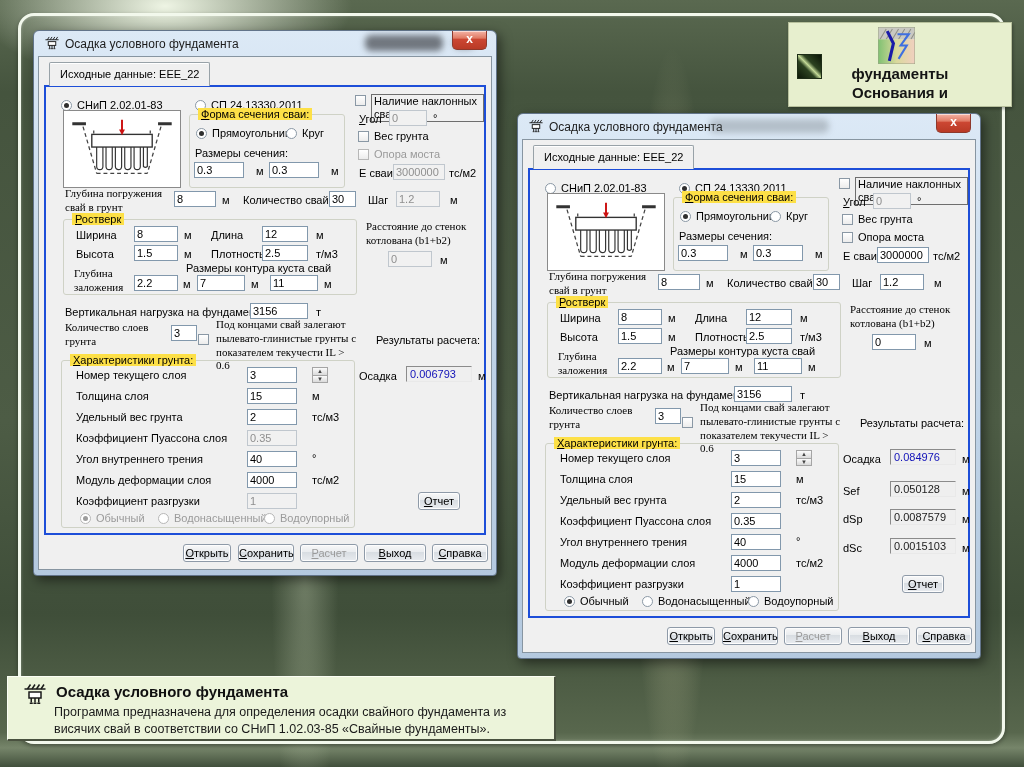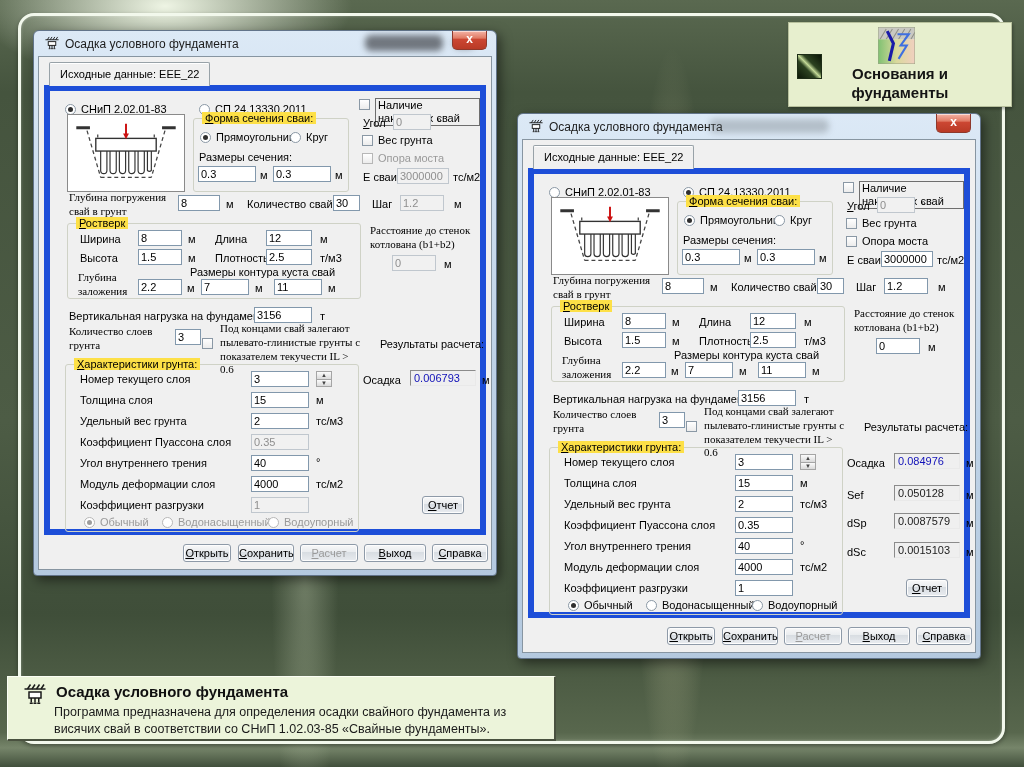--- a/index.html
+++ b/index.html
@@ -22,27 +22,27 @@
   .tb{position:absolute;left:1px;top:0;right:1px;height:25px;display:flex;align-items:center;padding:0 9px;font-size:12px;color:#1c1c1c;}
   .tb .ttl{margin-left:5px;white-space:nowrap;}
   .appico{width:16px;height:15px;flex:none;}
   .closebtn{position:absolute;top:0;right:9px;width:35px;height:19px;border:1px solid #8e392c;border-top:none;border-radius:0 0 5px 5px;
        background:linear-gradient(#f4b4a6,#e07a64 40%,#cc4733 45%,#b93a26);color:#fff;font-size:12px;font-weight:bold;
        text-align:center;line-height:17px;box-shadow:inset 0 1px 0 rgba(255,255,255,.55);cursor:default;}
   .smudge{position:absolute;border-radius:6px;filter:blur(3px);}
   .cli{position:relative;height:514px;background:#f0f0f0;border:1px solid #8795a1;}
   .tab{position:absolute;left:10px;top:5px;height:24px;padding:5px 10px 0;font-size:11px;background:#f0f0f0;
        border:1px solid #98a2a8;border-bottom:none;border-radius:2px 2px 0 0;z-index:2;box-shadow:inset 0 1px 0 #fff;white-space:nowrap;}
-  .tabpanel{position:absolute;left:5px;right:5px;top:28px;height:450px;border:6px solid #1d4ed8;background:#f0f0f0;}
+  .tabpanel{position:absolute;left:5px;right:5px;top:28px;height:450px;border:2px solid #1d4ed8;background:#f0f0f0;}
   
   .lbl{position:absolute;font-size:11px;color:#000;line-height:1.25;white-space:nowrap;}
   .lbl.wrap{white-space:normal;font-family:Liberation Serif, serif;}
   .lbl.gray{color:#9a9a9a;}
   .lbl.u::first-letter{text-decoration:underline;}
-  .fld{position:absolute;height:16px;width:58px;font-size:11px;padding:0 2px;border:1px solid #8298ac;background:#fff;color:#000;}
+  .fld{position:absolute;height:16px;width:50px;font-size:11px;padding:0 2px;border:1px solid #8298ac;background:#fff;color:#000;}
   .fld.dis{color:#8f8f8f;background:#f1f1f1;border-color:#c0c7ce;}
   .res{position:absolute;height:16px;width:66px;font-size:11px;line-height:14px;padding:0 3px;border:1px solid;border-color:#8b8b8b #e9e9e9 #e9e9e9 #8b8b8b;background:#efefef;color:#1111b8;}
   .res.dark{color:#1c1c1c;}
   .grp{position:absolute;border:1px solid #cfd2c6;border-radius:3px;}
   .leg{position:absolute;top:-7px;left:8px;background:#fde047;padding:0 3px;font-size:11px;display:inline-block;}
   .leg::first-letter{text-decoration:underline;}
   .chk,.rad{position:absolute;display:flex;align-items:flex-start;gap:5px;font-size:11px;line-height:1.2;}
   .bx{width:11px;height:11px;border:1px solid #8a98a5;background:linear-gradient(#fff,#ececec);flex:none;margin-top:1px;}
   .ci{width:11px;height:11px;border:1px solid #8a98a5;border-radius:50%;background:#fff;flex:none;position:relative;margin-top:1px;}
   .on .ci::after{content:"";position:absolute;left:2px;top:2px;width:5px;height:5px;border-radius:50%;background:#2f2f2f;}
@@ -105,22 +105,22 @@
   <div class="sq"></div>
   <svg class="lg-ico" viewBox="0 0 36 36">
     <rect x="0" y="0" width="36" height="12" fill="#c9c9c2"></rect>
     <path d="M2 12 L8 2 M8 12 L14 2 M14 12 L20 2 M20 12 L26 2 M26 12 L32 2 M32 12 L36 5" stroke="#8f8f85" stroke-width="1" fill="none"></path>
     <rect x="0" y="12" width="36" height="24" fill="url(#lg-soil)"></rect>
     <rect x="0" y="0" width="36" height="36" fill="none" stroke="#9aa284" stroke-width="1"></rect>
     <path d="M9 4 L15 16 L11 33" stroke="#1a1aa8" stroke-width="3" fill="none"></path>
     <path d="M19 7 H30 L22 18 H28 L20 31" stroke="#3f6fe0" stroke-width="2" fill="none"></path>
   </svg>
   <div class="lg-text">
+    <div>фундаменты</div>
     <div>Основания и</div>
-    <div>фундаменты</div>
   </div>
 </div>
 
 <div class="dlg dlg-left">
   <div class="tb">
     <svg class="appico" viewBox="0 0 16 16">
         <use href="#app-ico-g"></use>
       </svg>
     <span class="ttl">Осадка условного фундамента</span>
     <div class="smudge" style="left:330px;top:4px;width:78px;height:16px;background:rgba(25,25,30,.55);"></div>

